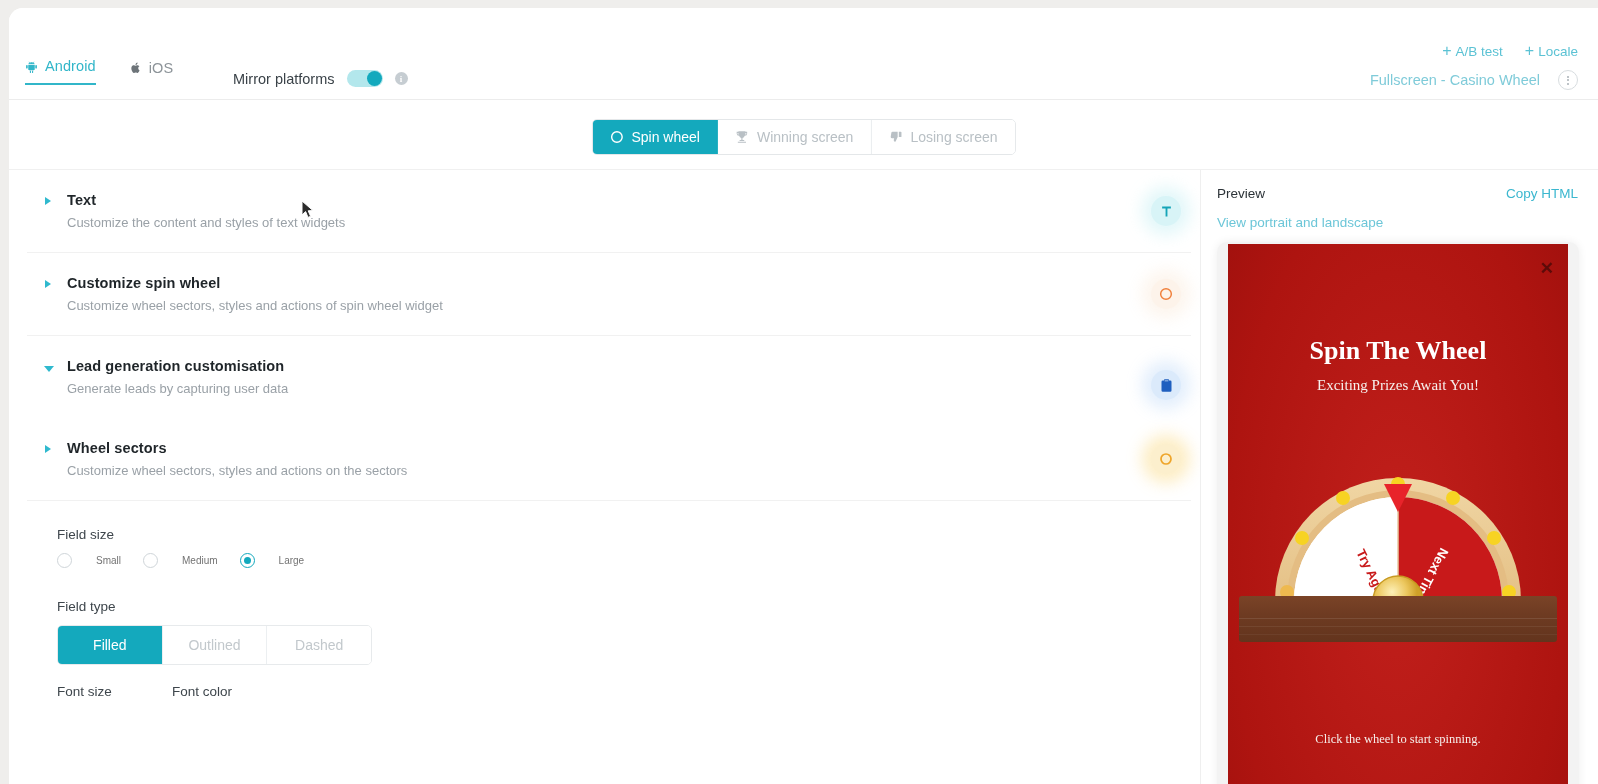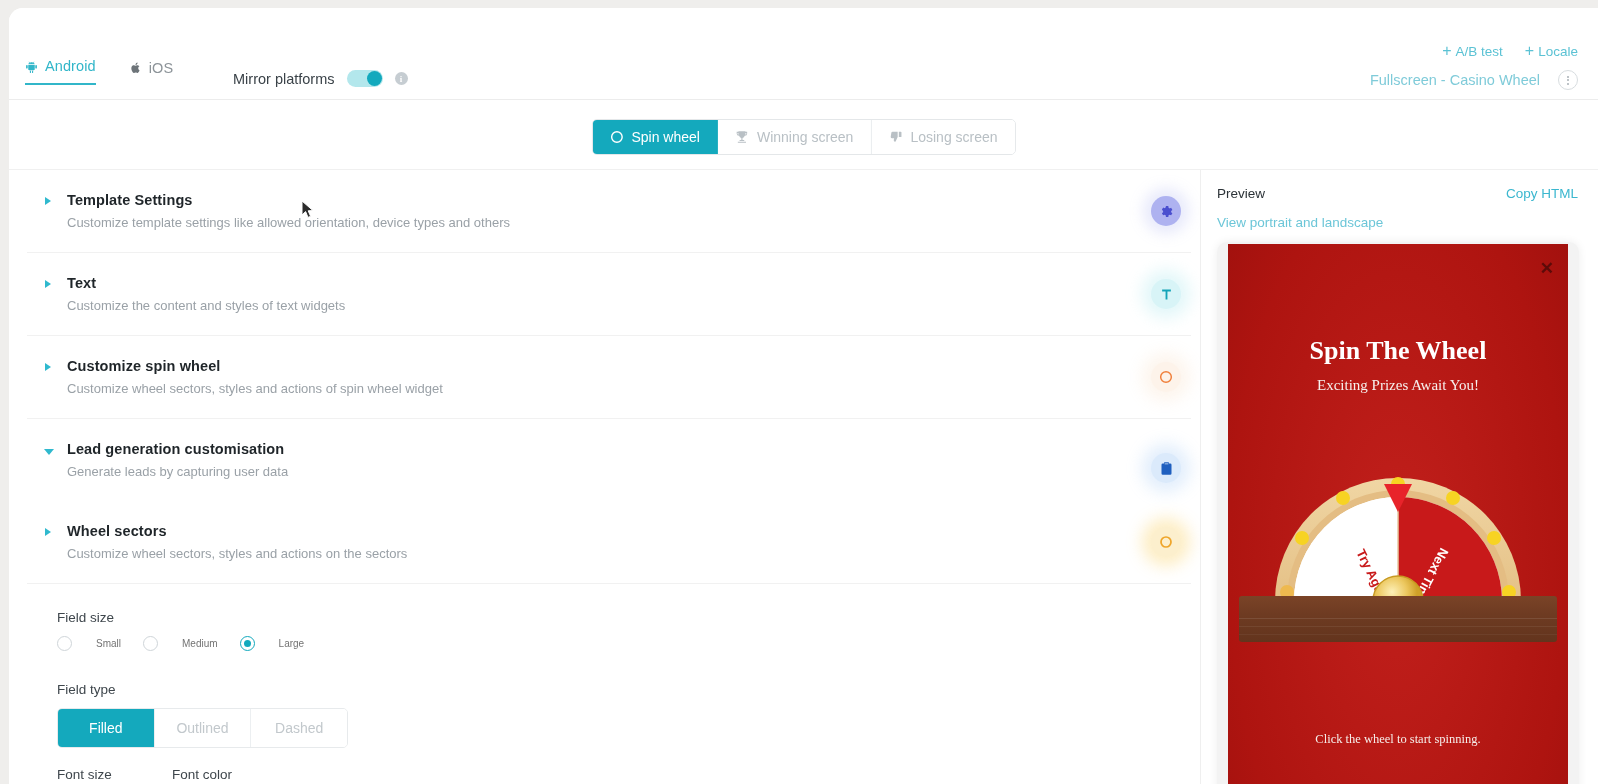--- a/index.html
+++ b/index.html
@@ -158,21 +158,21 @@
     display: flex; align-items: center; justify-content: center;
   }
   .radio.on { border-color: #12a9bd; }
   .radio.on::after {
     content: ''; width: 7px; height: 7px; border-radius: 50%; background: #12a9bd;
   }
   .radio-label { font-size: 10px; color: #737373; margin-left: 16px; }
 
   .seg {
     display: flex; border: 1px solid #e7eaec; border-radius: 5px;
-    overflow: hidden; width: 291px;
+    overflow: hidden; width: 315px;
   }
   .seg-item {
     flex: 1; text-align: center; padding: 11px 0;
     font-size: 14px; color: #c2c8cc; background: #fff; cursor: pointer;
     border-right: 1px solid #eceff1;
   }
   .seg-item:last-child { border-right: none; }
   .seg-item.active { background: #14a9bd; color: #fff; }
 
   .two-col { display: flex; gap: 25px; }
@@ -316,33 +316,20 @@
       </div>
 
     </div>
   </div>
 
   <div class="main">
 
     <div class="left-pane">
       <div class="acc-list">
 
-        <div class="acc-row">
-          <div class="acc-caret"></div>
-          <div class="acc-text">
-            <div class="acc-title">Template Settings</div>
-            <div class="acc-sub">Customize template settings like allowed orientation, device types and others</div>
-          </div>
-          <div class="acc-icon" style="background:#aeb2f0;box-shadow:0 0 14px 8px rgba(174,178,240,.28)">
-            <svg width="15" height="15" viewBox="0 0 24 24" fill="#4a4fcf">
-              <path d="M12 8a4 4 0 1 0 0 8 4 4 0 0 0 0-8zm0 6a2 2 0 1 1 0-4 2 2 0 0 1 0 4z"></path>
-              <path d="M19.4 13a7.6 7.6 0 0 0 0-2l2-1.6-2-3.4-2.4 1a7.6 7.6 0 0 0-1.7-1L14.9 3h-3.8l-.4 2.6c-.6.3-1.2.6-1.7 1l-2.4-1-2 3.4L6.6 11a7.6 7.6 0 0 0 0 2l-2 1.6 2 3.4 2.4-1c.5.4 1.1.8 1.7 1l.4 2.6h3.8l.4-2.6c.6-.3 1.2-.6 1.7-1l2.4 1 2-3.4-2-1.6z"></path>
-            </svg>
-          </div>
-        </div>
 
         <div class="acc-row">
           <div class="acc-caret"></div>
           <div class="acc-text">
             <div class="acc-title">Text</div>
             <div class="acc-sub">Customize the content and styles of text widgets</div>
           </div>
           <div class="acc-icon" style="background:#d8f4f7;box-shadow:0 0 16px 9px rgba(216,244,247,.75)">
             <svg width="15" height="15" viewBox="0 0 24 24" fill="#15a4b8">
               <path d="M5 4h14v3h-5.5v13h-3V7H5V4z"></path>

